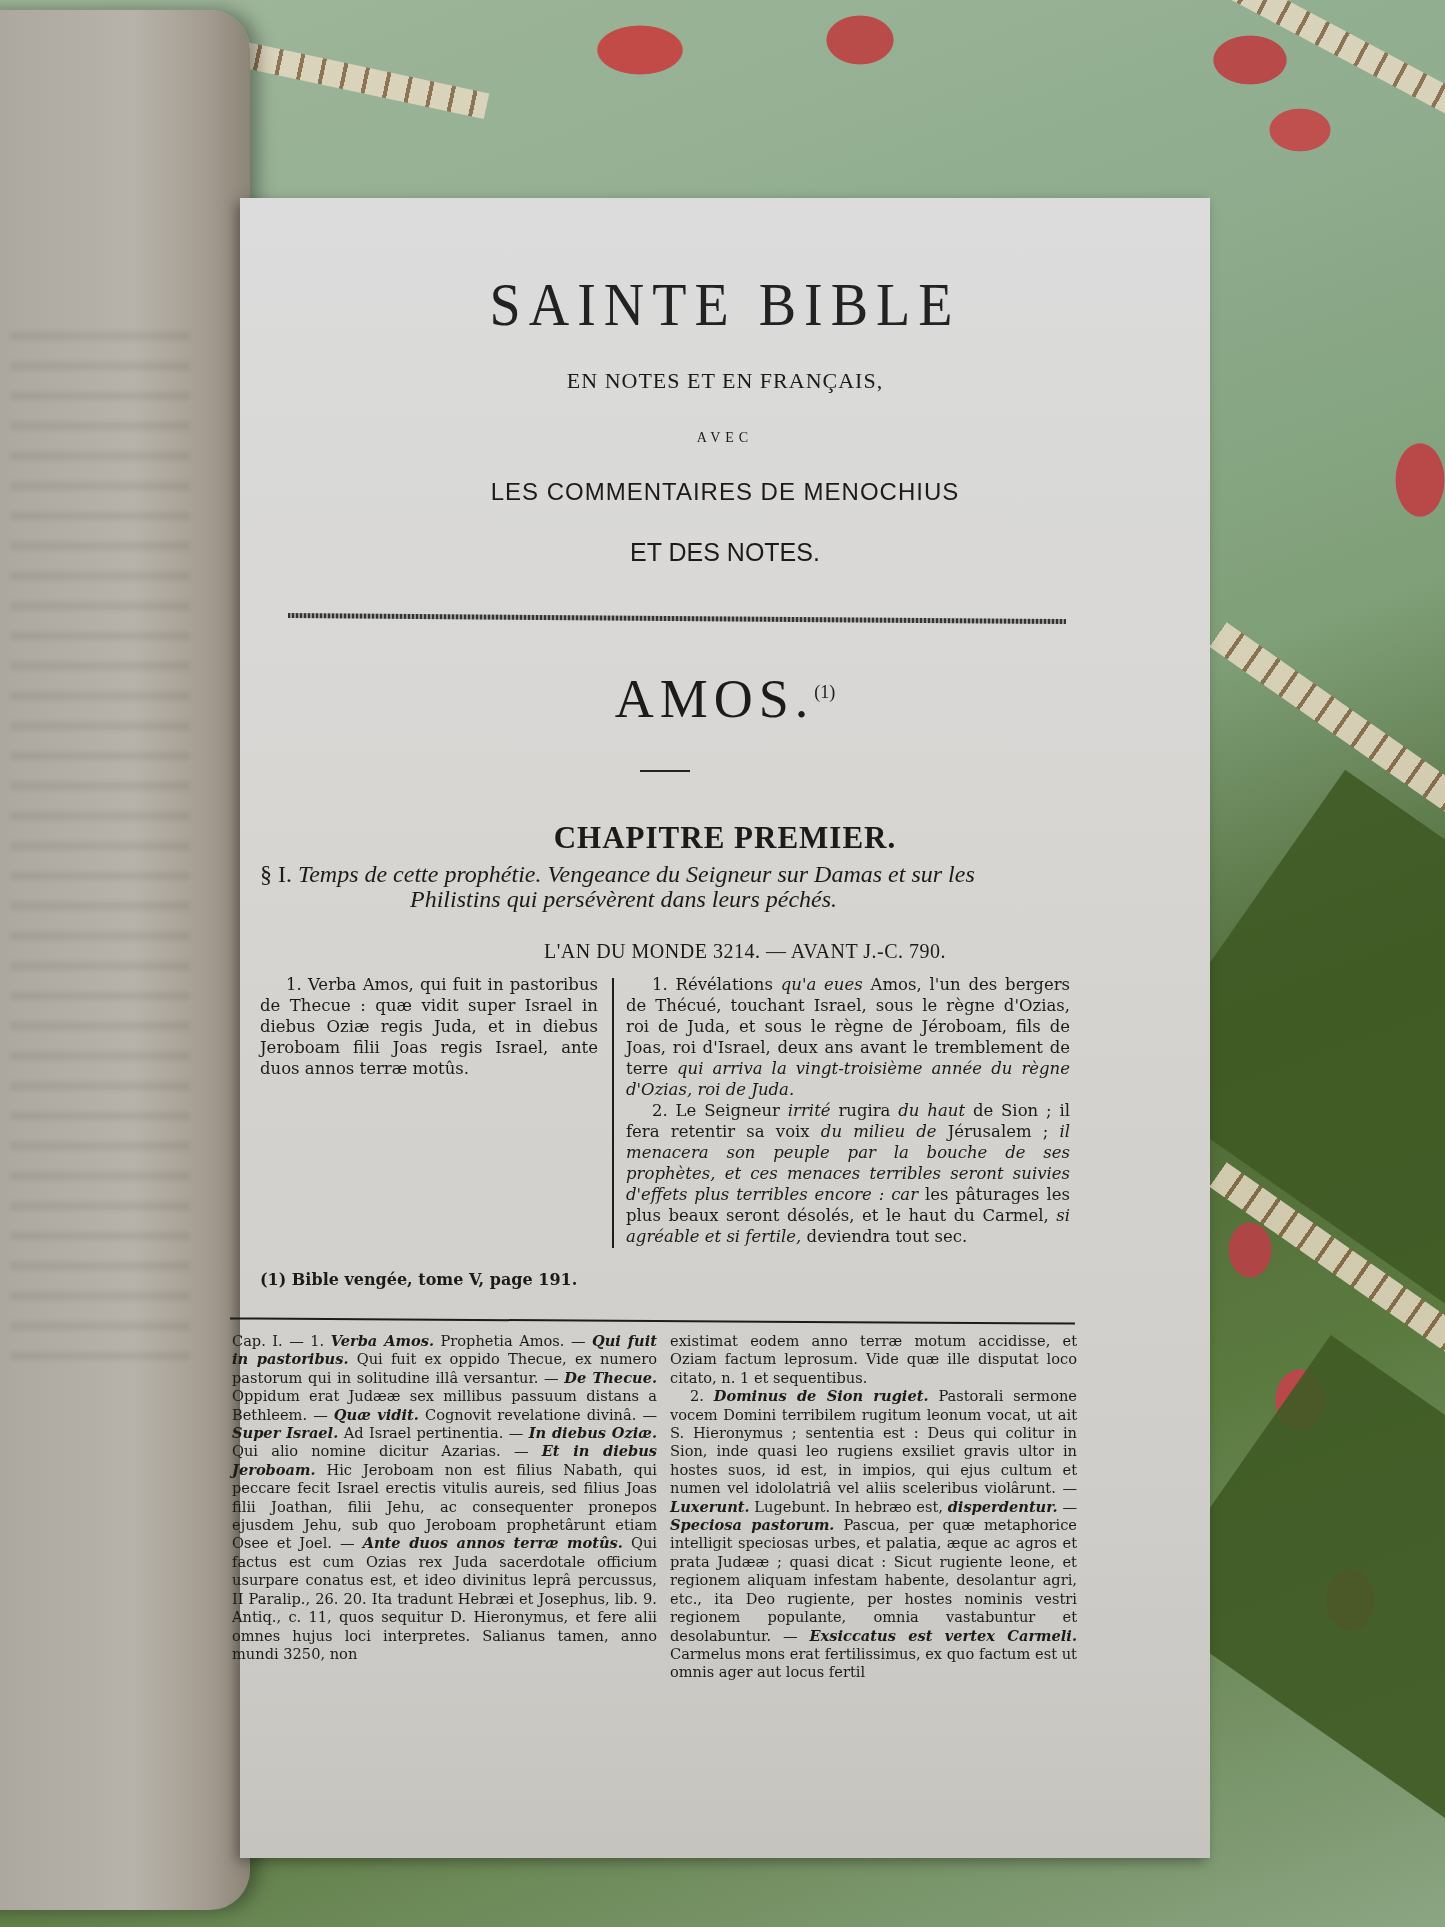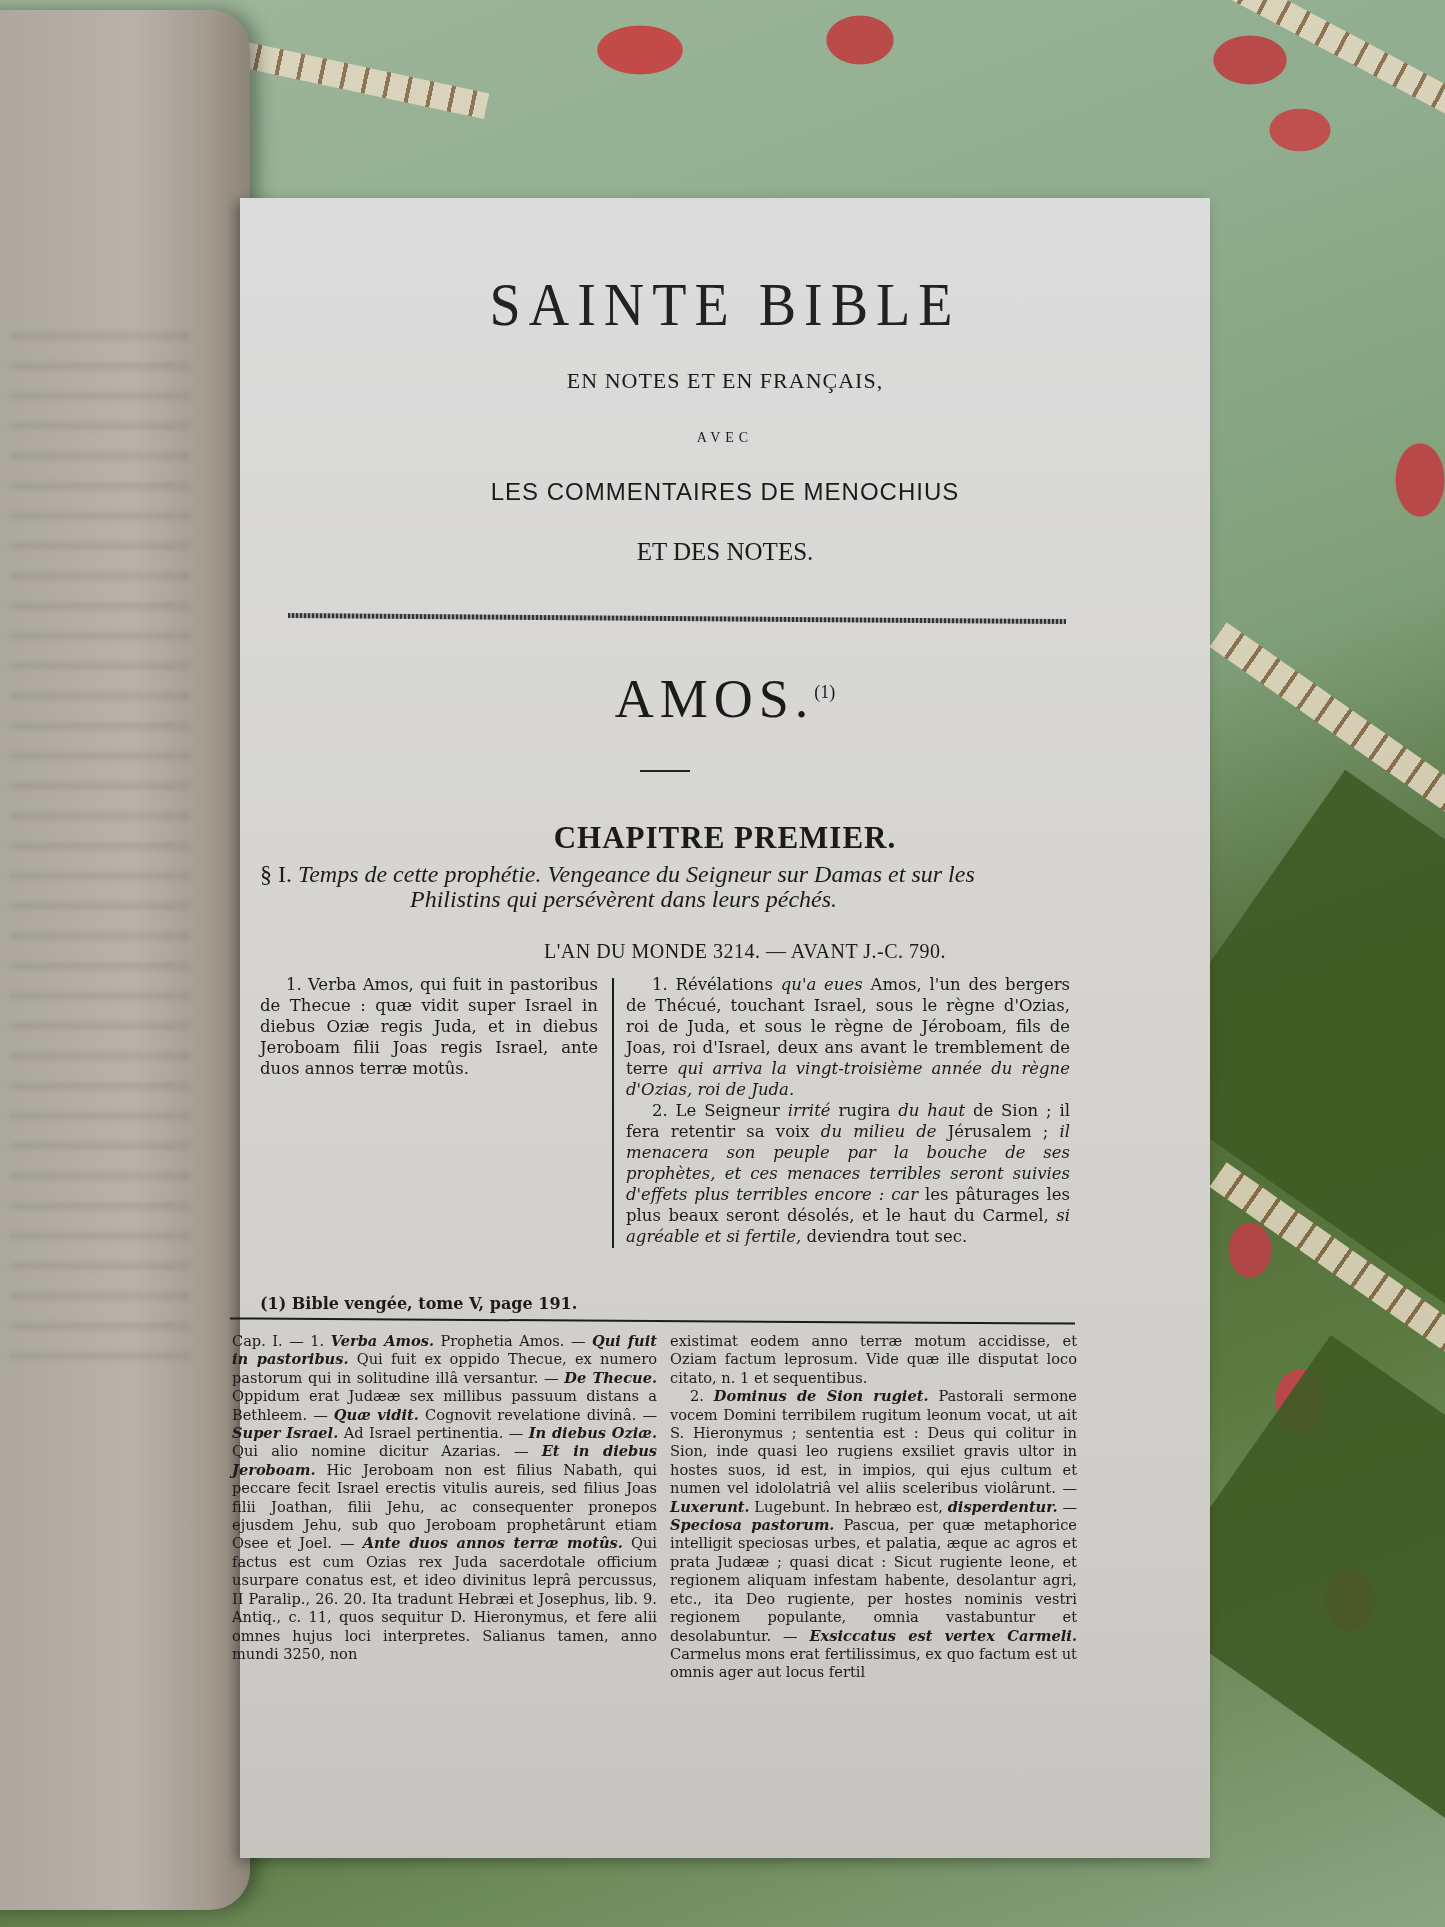--- a/index.html
+++ b/index.html
@@ -56,21 +56,21 @@
 
   .title { position:absolute; left:0; width:100%; text-align:center; top:74px;
     font-size:56px; letter-spacing:8px; font-family:"Liberation Serif", serif; font-weight:400; color:#222; transform:scaleY(1.1); }
   .subtitle { position:absolute; left:0; width:100%; text-align:center; top:170px;
     font-size:22px; letter-spacing:1px; font-family:"Liberation Serif", serif; }
   .avec { position:absolute; left:0; width:100%; text-align:center; top:232px;
     font-size:14px; letter-spacing:5px; font-family:"Liberation Serif", serif; }
   .commentaires { position:absolute; left:0; width:100%; text-align:center; top:280px;
     font-size:24px; letter-spacing:1px; font-family:Liberation Sans, sans-serif; }
   .notes { position:absolute; left:0; width:100%; text-align:center; top:340px;
-    font-size:25px; font-family:Liberation Serif, serif; }
+    font-size:25px; font-family:Liberation Sans, sans-serif; }
   .wavy-rule { position:absolute; left:48px; top:418px; width:778px; height:5px;
     background:repeating-linear-gradient(90deg,#333 0 2px,#999 2px 4px); transform:rotate(.45deg); }
 
   .book-name { position:absolute; left:0; width:100%; text-align:center; top:470px;
     font-size:54px; letter-spacing:6px; font-family:"Liberation Serif", serif; }
   .book-name sup { font-size:18px; letter-spacing:0; vertical-align:super; }
   .short-rule { position:absolute; left:400px; top:572px; width:50px; height:2px; background:#222; }
   .chapter { position:absolute; left:0; width:100%; text-align:center; top:622px;
     font-size:31px; font-weight:bold; font-family:"Liberation Serif", serif; letter-spacing:1px; }
   .section { position:absolute; left:20px; width:820px; top:664px;
@@ -81,21 +81,21 @@
     font-size:20px; font-family:"Liberation Serif", serif; padding-left:40px; box-sizing:border-box; letter-spacing:.5px; }
 
   .latin-col { position:absolute; left:20px; top:776px; width:338px;
     font-size:16.5px; line-height:21px; font-family:"DejaVu Serif", serif; text-align:justify; }
   .latin-col p { margin:0 0 16px 0; text-indent:26px; }
   .col-divider { position:absolute; left:372px; top:780px; width:2px; height:270px; background:#1c1c1c; }
   .french-col { position:absolute; left:386px; top:776px; width:444px;
     font-size:16.5px; line-height:21px; font-family:"DejaVu Serif", serif; text-align:justify; }
   .french-col p { margin:0; text-indent:26px; }
 
-  .footnote { position:absolute; left:20px; top:1072px; font-size:16px; font-weight:bold; font-family:"DejaVu Serif", serif;margin-top:24px; }
+  .footnote { position:absolute; left:20px; top:1072px; font-size:16px; font-weight:bold; font-family:"DejaVu Serif", serif; }
   .foot-rule { position:absolute; left:-10px; top:1122px; width:845px; height:2px; background:#1c1c1c; transform:rotate(.35deg); }
 
   .comm-col { position:absolute; top:1134px; font-size:14.6px; line-height:18.4px;
     font-family:"DejaVu Serif", serif; text-align:justify; }
   .comm-col.c1 { left:-8px; width:425px; }
   .comm-col.c2 { left:430px; width:407px; }
   .comm-col p { margin:0; }
   .comm-col .ind { text-indent:20px; }
   .comm-col .lem { font-style:italic; font-weight:bold; }
 </style>

